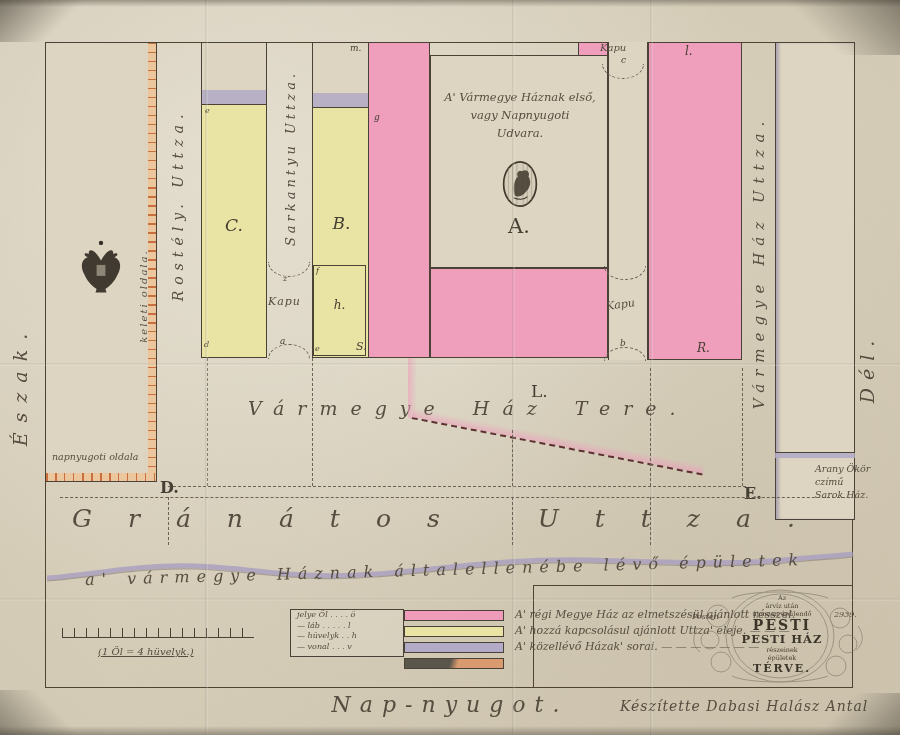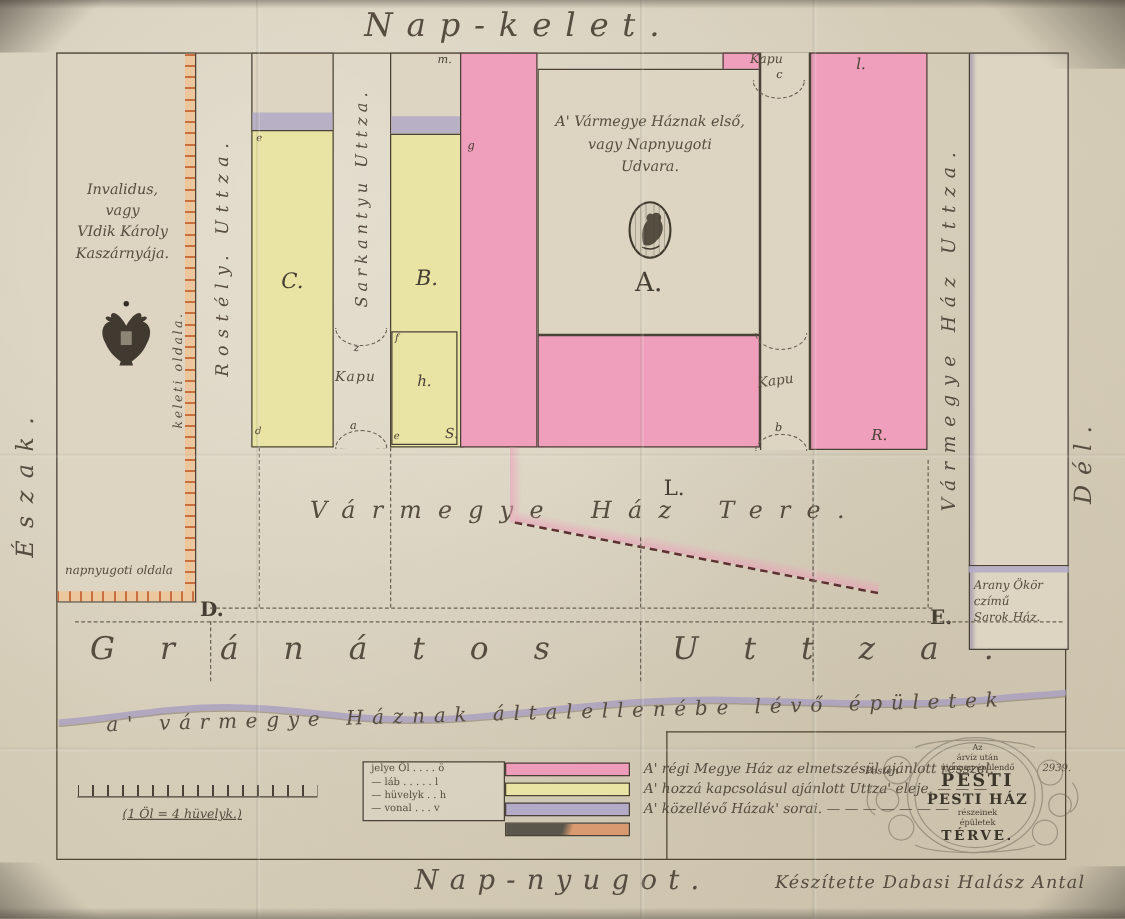--- a/index.html
+++ b/index.html
@@ -26,46 +26,41 @@
   .dashedH{position:absolute;border-top:1.2px dashed #6b6253;height:0;}
   .dashedV{position:absolute;border-left:1.1px dashed #6b6253;width:0;}
   .arc-down{position:absolute;border:1.2px dashed #6b6356;border-top:none;border-radius:0 0 50% 50%/0 0 100% 100%;box-sizing:border-box;}
   .arc-up{position:absolute;border:1.2px dashed #6b6356;border-bottom:none;border-radius:50% 50% 0 0/100% 100% 0 0;box-sizing:border-box;}
   .hatchR{position:absolute;top:0;right:0;bottom:7px;width:8px;
     background:repeating-linear-gradient(180deg,#c96f3f 0 1.5px,#ecc79e 1.5px 9px);}
   .hatchB{position:absolute;left:0;right:0;bottom:0;height:8px;
     background:repeating-linear-gradient(90deg,#c96f3f 0 1.5px,#ecc79e 1.5px 9px);}
   .legend-swatch{position:absolute;width:100px;height:11px;border:1px solid #4a4236;box-sizing:border-box;}
   .legend-label{position:absolute;font-style:italic;font-size:11px;color:#564c3f;white-space:nowrap;}
-  .units-row{font-size:8px;line-height:10.5px;color:#564c3f;padding-left:6px;white-space:nowrap;}
+  .units-row{font-style:italic;font-size:8px;line-height:10.5px;color:#564c3f;padding-left:6px;white-space:nowrap;}
   .cart-small{font-size:6.5px;line-height:8px;text-align:center;color:#4a4033;}
   .cart-title{font-weight:bold;text-align:center;color:#3c352a;}
   .crease-v{position:absolute;top:0;bottom:0;width:3px;background:linear-gradient(90deg,rgba(80,70,50,.13),rgba(255,255,250,.22));}
   .crease-h{position:absolute;left:0;right:0;height:3px;background:linear-gradient(rgba(80,70,50,.09),rgba(255,255,250,.18));}
   .corner{position:absolute;pointer-events:none;}
 </style>
 </head>
 <body>
 
 <div id="canvas">
 
-  <div class="abs script" style="left:270px;top:6px;width:290px;text-align:center;font-size:26px;letter-spacing:11px;">Nap-kelet.</div>
   <div class="abs script" style="left:305px;top:692px;width:290px;text-align:center;font-size:22px;letter-spacing:9px;">Nap-nyugot.</div>
   <div class="vtext" style="left:20px;top:385px;font-size:19px;letter-spacing:10px;">Észak.</div>
   <div class="vtext" style="left:867px;top:368px;font-size:19px;letter-spacing:8px;">Dél.</div>
 
   <div class="frame" style="left:45px;top:42px;width:808px;height:646px;"></div>
 
   <div class="block paperfill" style="left:45px;top:42px;width:112px;height:440px;">
     <div class="hatchR"></div>
     <div class="hatchB"></div>
-    <div class="abs script prelines" style="left:4px;top:100px;width:96px;text-align:center;font-size:11.5px;line-height:17px;white-space:pre-line;">Invalidus,
-vagy
-VIdik Károly
-Kaszárnyája.</div>
     <svg class="abs" style="left:33px;top:195px;" width="44" height="56" viewBox="0 0 40 50">
       <circle cx="20" cy="4" r="2" fill="#332d24"></circle>
       <path d="M20,20 C14,9 8,9 9,14 C5,12 3,15 8,17 C2,19 1,26 5,33 C8,40 13,44 16,46 L15,49 25,49 24,46 C27,44 32,40 35,33 C39,26 38,19 32,17 C37,15 35,12 31,14 C32,9 26,9 20,20 Z" fill="#332d24" opacity="0.92"></path>
       <path d="M16,24 h8 v10 h-8 Z" fill="#d9d1bd" opacity="0.5"></path>
     </svg>
     <div class="vtext" style="left:97px;top:253px;font-size:10px;letter-spacing:2px;">keleti oldala.</div>
     <div class="abs script" style="left:6px;top:408px;font-size:9.5px;">napnyugoti oldala</div>
   </div>
   <div class="marker" style="left:160px;top:478px;font-size:16px;font-style:normal;font-weight:bold;">D.</div>
 
@@ -138,21 +133,21 @@
   <div class="block pink" style="left:648px;top:42px;width:94px;height:318px;">
     <div class="marker" style="left:36px;top:1px;font-size:12px;">l.</div>
     <div class="marker" style="left:48px;top:298px;font-size:12px;">R.</div>
   </div>
 
   <div class="vtext" style="left:759px;top:262px;font-size:15px;letter-spacing:7px;">Vármegye Ház Uttza.</div>
 
   <div class="block" style="left:775px;top:42px;width:80px;height:478px;background:#ddd5c1;box-shadow:inset 4px 0 3px -1px rgba(140,130,165,.55);">
     <div class="abs" style="left:-1px;top:409px;width:80px;height:69px;border-top:1.3px solid #4a4236;box-sizing:border-box;">
       <div class="abs" style="left:0;right:0;top:0;height:5px;background:#b2aac6;opacity:.85;"></div>
-      <div class="abs script prelines" style="left:4px;top:9px;width:72px;font-size:9.5px;line-height:13px;white-space:pre-line;">Arany Ökör
+      <div class="abs script prelines" style="left:4px;top:9px;width:72px;font-size:9.5px;line-height:13px;white-space:pre-line;padding-left:36px;">Arany Ökör
 czímű
 Sarok Ház.</div>
     </div>
   </div>
   <div class="marker" style="left:744px;top:484px;font-size:16px;font-style:normal;font-weight:bold;">E.</div>
 
   <div class="abs" style="left:531px;top:381px;font-size:17px;">L.</div>
   <div class="abs script" style="left:248px;top:397px;font-size:19px;letter-spacing:13px;word-spacing:6px;">Vármegye Ház Tere.</div>
 
   <div class="abs" style="left:412px;top:408px;width:296px;height:9px;background:linear-gradient(rgba(238,156,186,0),rgba(238,156,186,.6));transform:rotate(11deg);transform-origin:left bottom;"></div>

